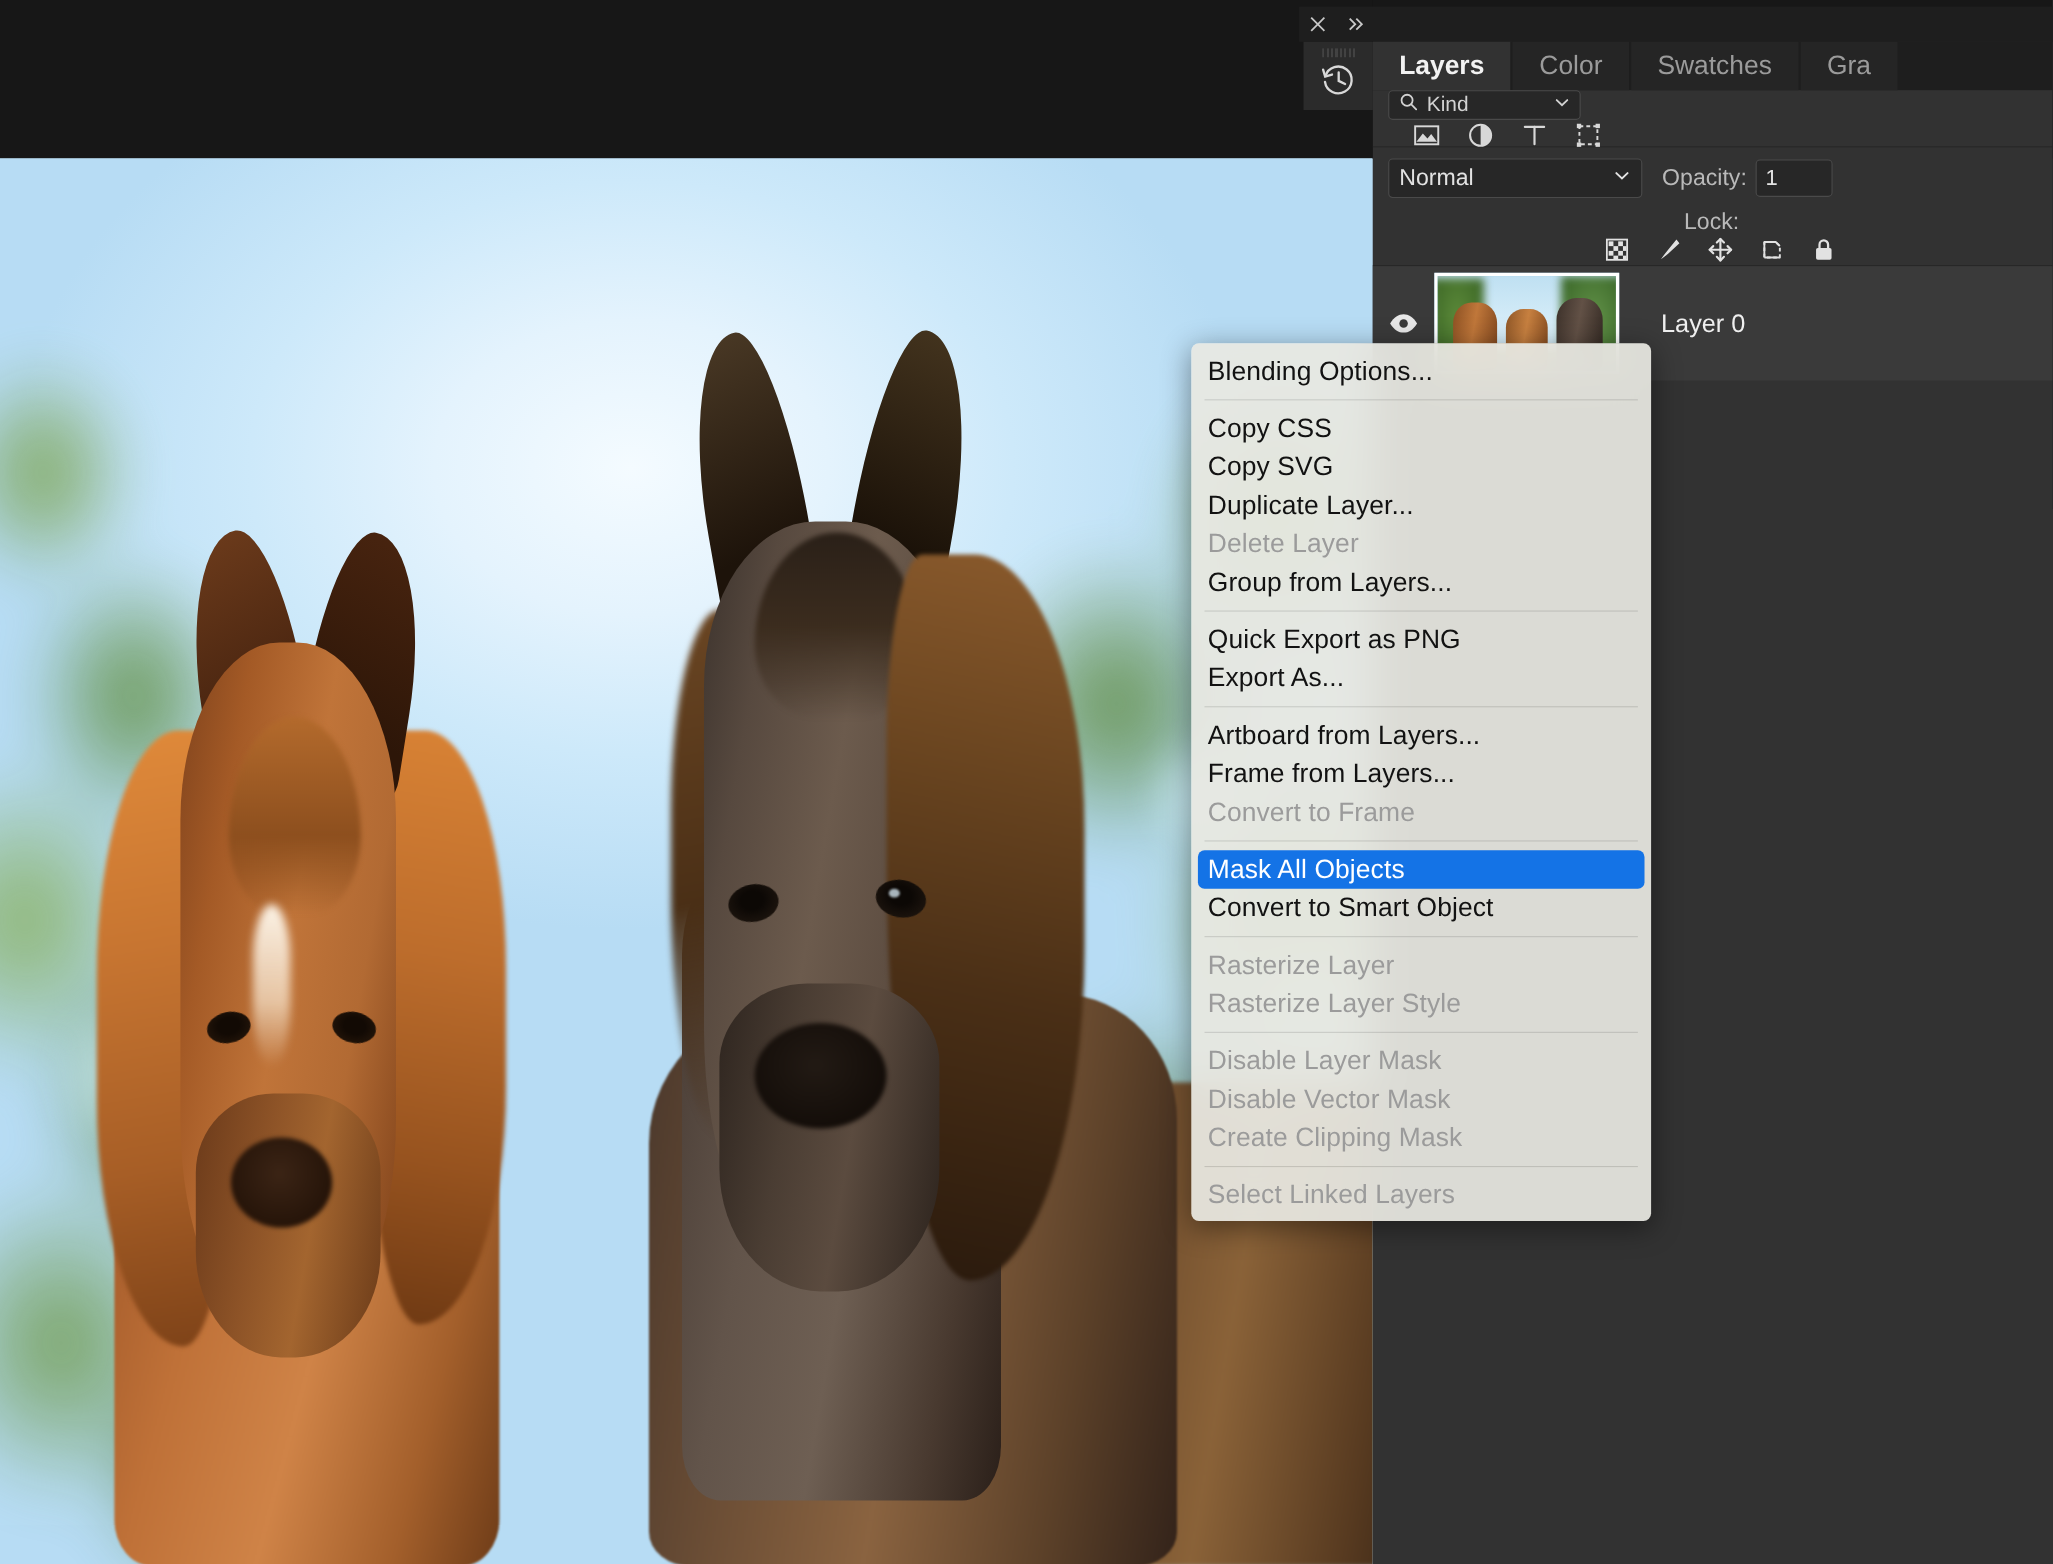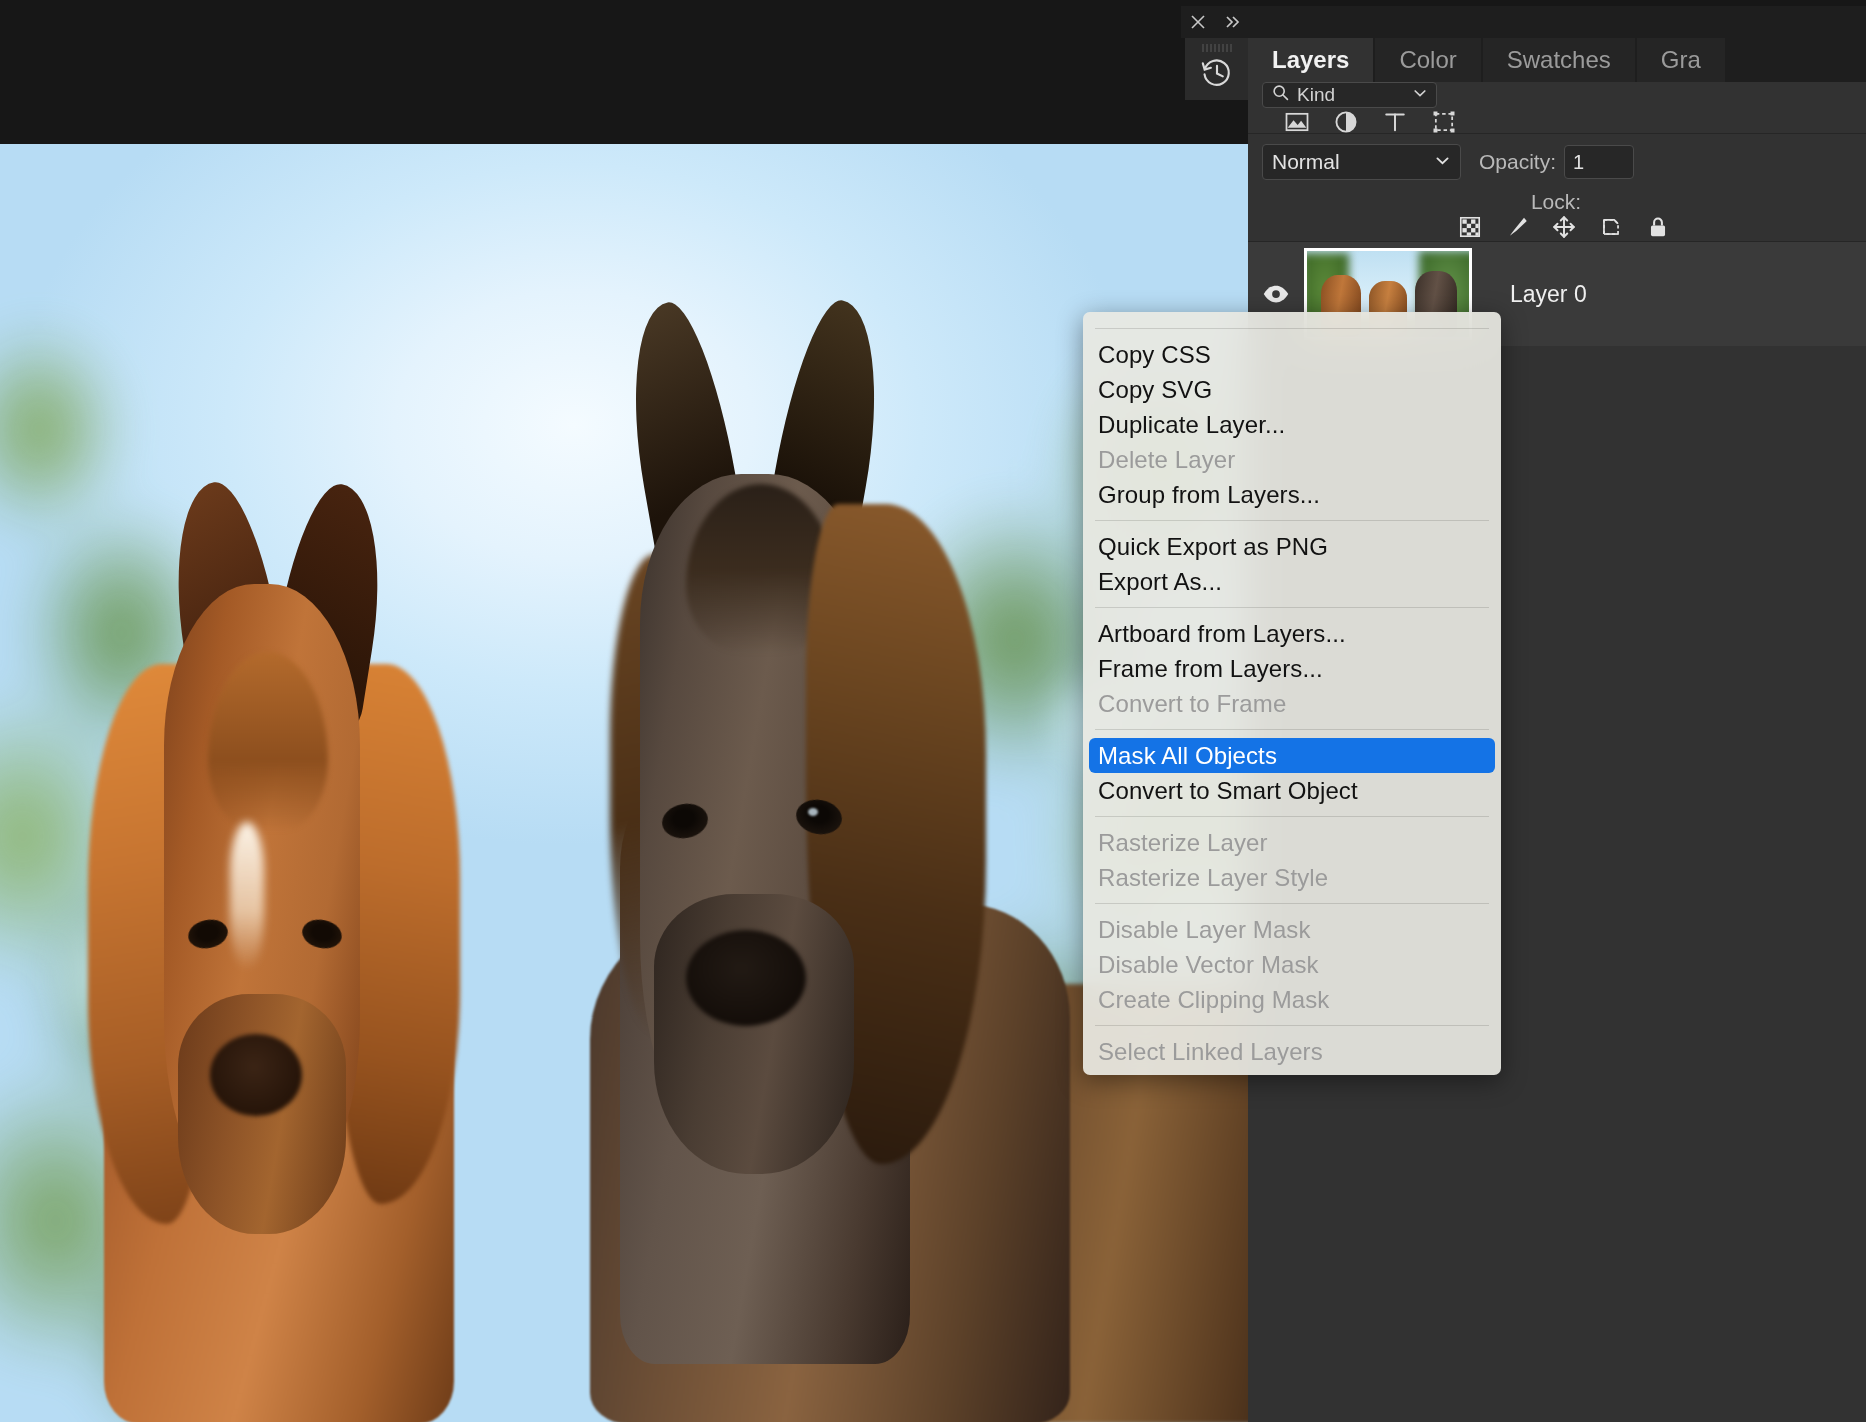--- a/index.html
+++ b/index.html
@@ -339,21 +339,21 @@
   .filter-icons { display: flex; align-items: center; gap: 21px; margin-left: 21px; color: #d8d8d8; }
   .filter-icons > span { display:flex; }
 
   .blend-row {
     position: absolute; left: 0; top: 96px;
     width: 618px; height: 56px;
     display: flex; align-items: center;
     padding-left: 14px;
   }
   .blend-select {
-    width: 199px; height: 36px;
+    width: 231px; height: 36px;
     background: #272727;
     border: 1px solid #4a4a4a;
     border-radius: 4px;
     display: flex; align-items: center;
     padding: 0 9px;
     color: #e2e2e2; font-size: 21px;
   }
   .blend-select .chev { margin-left: auto; }
   .opacity-label { margin-left: 18px; color: #b9b9b9; font-size: 21px; white-space: nowrap; }
   .opacity-box {
@@ -671,20 +671,21 @@
         <div class="thumb-grass"></div>
         <div class="t-h t-h1"></div>
         <div class="t-h t-h2"></div>
         <div class="t-h t-h3"></div>
       </div>
       <span class="layer-name">Layer 0</span>
     </div>
   </div>
 
   <div class="ctx-menu" id="ctx-menu">
+      <div class="ctx-item">Blending Options...</div>
       <div class="ctx-sep"></div>
       <div class="ctx-item">Copy CSS</div>
       <div class="ctx-item">Copy SVG</div>
       <div class="ctx-item">Duplicate Layer...</div>
       <div class="ctx-item disabled">Delete Layer</div>
       <div class="ctx-item">Group from Layers...</div>
       <div class="ctx-sep"></div>
       <div class="ctx-item">Quick Export as PNG</div>
       <div class="ctx-item">Export As...</div>
       <div class="ctx-sep"></div>

